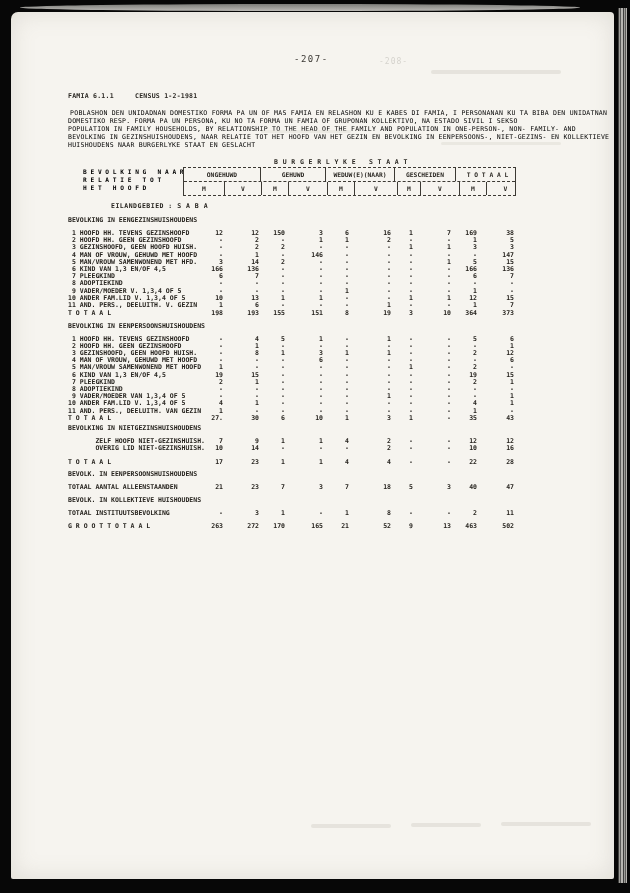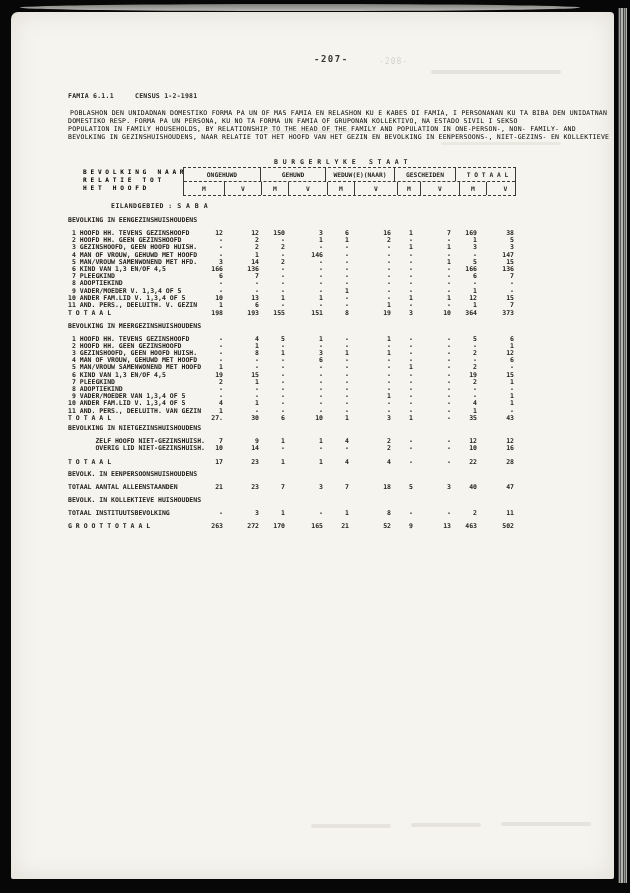--- a/index.html
+++ b/index.html
@@ -19,21 +19,21 @@
     background:linear-gradient(#9a9a96,#e8e6e1);
     border-radius:50%;
     opacity:.8;
   }
   .page-stack{
     position:absolute;right:3px;top:8px;bottom:10px;width:9px;
     background:repeating-linear-gradient(90deg,#4a4a48 0 1px,#b9b7b2 1px 2px,#6a6a67 2px 3px,#d6d4cf 3px 5px);
     opacity:.85;
   }
   .txt{position:absolute;color:#2b2823;white-space:pre;}
-  .pageno{font-size:9px;letter-spacing:1.5px;font-weight:bold;color:#3a3733;margin-left:20px;}
+  .pageno{font-size:9px;letter-spacing:1.5px;font-weight:normal;color:#3a3733;}
   .ghost{font-size:8px;letter-spacing:1px;color:#8a877f;opacity:.3;text-align:center;}
   .small{font-size:6.5px;letter-spacing:.25px;}
   .intro-line{height:8px;line-height:8px;}
   .bold{font-weight:bold;}
   #intro{position:absolute;left:57px;top:97px;}
   .title{font-size:6.5px;font-weight:bold;letter-spacing:.4px;}
   #stub{position:absolute;left:72px;top:156px;font-size:6.2px;font-weight:bold;}
   #stub .stub-line{height:8px;line-height:8px;white-space:pre;}
   
   #hbox{
@@ -66,20 +66,21 @@
   <span class="txt ghost" style="left:368px;top:45px;">-208-</span>
 
   <span class="txt small bold" style="left:57px;top:80px;">FAMIA 6.1.1</span>
   <span class="txt small bold" style="left:124px;top:80px;">CENSUS 1-2-1981</span>
 
   <div id="intro">
       <div class="small intro-line" style="white-space: pre; text-align: center;">POBLASHON DEN UNIDADNAN DOMESTIKO FORMA PA UN OF MAS FAMIA EN RELASHON KU E KABES DI FAMIA, I PERSONANAN KU TA BIBA DEN UNIDATNAN</div>
       <div class="small intro-line" style="white-space: pre;">DOMESTIKO RESP. FORMA PA UN PERSONA, KU NO TA FORMA UN FAMIA OF GRUPONAN KOLLEKTIVO, NA ESTADO SIVIL I SEKSO</div>
       <div class="small intro-line" style="white-space: pre;">POPULATION IN FAMILY HOUSEHOLDS, BY RELATIONSHIP TO THE HEAD OF THE FAMILY AND POPULATION IN ONE-PERSON-, NON- FAMILY- AND</div>
       <div class="small intro-line" style="white-space: pre;">BEVOLKING IN GEZINSHUISHOUDENS, NAAR RELATIE TOT HET HOOFD VAN HET GEZIN EN BEVOLKING IN EENPERSOONS-, NIET-GEZINS- EN KOLLEKTIEVE</div>
+      <div class="small intro-line" style="white-space: pre;">HUISHOUDENS NAAR BURGERLYKE STAAT EN GESLACHT</div>
     </div>
 
   <span class="txt title" style="left:263px;top:146px;">B U R G E R L Y K E   S T A A T</span>
 
   <div id="stub">
       <div class="stub-line">B E V O L K I N G   N A A R</div>
       <div class="stub-line">R E L A T I E   T O T</div>
       <div class="stub-line">H E T   H O O F D</div>
     </div>
 
@@ -114,21 +115,21 @@
       <div class="trow" style="top: 231.4px;"><span class="rlabel"> 3 GEZINSHOOFD, GEEN HOOFD HUISH.</span><span class="cell" style="width: 40px; flex: 0 0 40px;">-</span><span class="cell" style="width: 36px; flex: 0 0 36px;">2</span><span class="cell" style="width: 26px; flex: 0 0 26px;">2</span><span class="cell" style="width: 38px; flex: 0 0 38px;">-</span><span class="cell" style="width: 26px; flex: 0 0 26px;">-</span><span class="cell" style="width: 42px; flex: 0 0 42px;">-</span><span class="cell" style="width: 22px; flex: 0 0 22px;">1</span><span class="cell" style="width: 38px; flex: 0 0 38px;">1</span><span class="cell" style="width: 26px; flex: 0 0 26px;">3</span><span class="cell" style="width: 37px; flex: 0 0 37px;">3</span></div>
       <div class="trow" style="top: 238.6px;"><span class="rlabel"> 4 MAN OF VROUW, GEHUWD MET HOOFD</span><span class="cell" style="width: 40px; flex: 0 0 40px;">-</span><span class="cell" style="width: 36px; flex: 0 0 36px;">1</span><span class="cell" style="width: 26px; flex: 0 0 26px;">-</span><span class="cell" style="width: 38px; flex: 0 0 38px;">146</span><span class="cell" style="width: 26px; flex: 0 0 26px;">-</span><span class="cell" style="width: 42px; flex: 0 0 42px;">-</span><span class="cell" style="width: 22px; flex: 0 0 22px;">-</span><span class="cell" style="width: 38px; flex: 0 0 38px;">-</span><span class="cell" style="width: 26px; flex: 0 0 26px;">-</span><span class="cell" style="width: 37px; flex: 0 0 37px;">147</span></div>
       <div class="trow" style="top: 245.8px;"><span class="rlabel"> 5 MAN/VROUW SAMENWONEND MET HFD.</span><span class="cell" style="width: 40px; flex: 0 0 40px;">3</span><span class="cell" style="width: 36px; flex: 0 0 36px;">14</span><span class="cell" style="width: 26px; flex: 0 0 26px;">2</span><span class="cell" style="width: 38px; flex: 0 0 38px;">-</span><span class="cell" style="width: 26px; flex: 0 0 26px;">-</span><span class="cell" style="width: 42px; flex: 0 0 42px;">-</span><span class="cell" style="width: 22px; flex: 0 0 22px;">-</span><span class="cell" style="width: 38px; flex: 0 0 38px;">1</span><span class="cell" style="width: 26px; flex: 0 0 26px;">5</span><span class="cell" style="width: 37px; flex: 0 0 37px;">15</span></div>
       <div class="trow" style="top: 253px;"><span class="rlabel"> 6 KIND VAN 1,3 EN/OF 4,5</span><span class="cell" style="width: 40px; flex: 0 0 40px;">166</span><span class="cell" style="width: 36px; flex: 0 0 36px;">136</span><span class="cell" style="width: 26px; flex: 0 0 26px;">-</span><span class="cell" style="width: 38px; flex: 0 0 38px;">-</span><span class="cell" style="width: 26px; flex: 0 0 26px;">-</span><span class="cell" style="width: 42px; flex: 0 0 42px;">-</span><span class="cell" style="width: 22px; flex: 0 0 22px;">-</span><span class="cell" style="width: 38px; flex: 0 0 38px;">-</span><span class="cell" style="width: 26px; flex: 0 0 26px;">166</span><span class="cell" style="width: 37px; flex: 0 0 37px;">136</span></div>
       <div class="trow" style="top: 260.2px;"><span class="rlabel"> 7 PLEEGKIND</span><span class="cell" style="width: 40px; flex: 0 0 40px;">6</span><span class="cell" style="width: 36px; flex: 0 0 36px;">7</span><span class="cell" style="width: 26px; flex: 0 0 26px;">-</span><span class="cell" style="width: 38px; flex: 0 0 38px;">-</span><span class="cell" style="width: 26px; flex: 0 0 26px;">-</span><span class="cell" style="width: 42px; flex: 0 0 42px;">-</span><span class="cell" style="width: 22px; flex: 0 0 22px;">-</span><span class="cell" style="width: 38px; flex: 0 0 38px;">-</span><span class="cell" style="width: 26px; flex: 0 0 26px;">6</span><span class="cell" style="width: 37px; flex: 0 0 37px;">7</span></div>
       <div class="trow" style="top: 267.4px;"><span class="rlabel"> 8 ADOPTIEKIND</span><span class="cell" style="width: 40px; flex: 0 0 40px;">-</span><span class="cell" style="width: 36px; flex: 0 0 36px;">-</span><span class="cell" style="width: 26px; flex: 0 0 26px;">-</span><span class="cell" style="width: 38px; flex: 0 0 38px;">-</span><span class="cell" style="width: 26px; flex: 0 0 26px;">-</span><span class="cell" style="width: 42px; flex: 0 0 42px;">-</span><span class="cell" style="width: 22px; flex: 0 0 22px;">-</span><span class="cell" style="width: 38px; flex: 0 0 38px;">-</span><span class="cell" style="width: 26px; flex: 0 0 26px;">-</span><span class="cell" style="width: 37px; flex: 0 0 37px;">-</span></div>
       <div class="trow" style="top: 274.6px;"><span class="rlabel"> 9 VADER/MOEDER V. 1,3,4 OF 5</span><span class="cell" style="width: 40px; flex: 0 0 40px;">-</span><span class="cell" style="width: 36px; flex: 0 0 36px;">-</span><span class="cell" style="width: 26px; flex: 0 0 26px;">-</span><span class="cell" style="width: 38px; flex: 0 0 38px;">-</span><span class="cell" style="width: 26px; flex: 0 0 26px;">1</span><span class="cell" style="width: 42px; flex: 0 0 42px;">-</span><span class="cell" style="width: 22px; flex: 0 0 22px;">-</span><span class="cell" style="width: 38px; flex: 0 0 38px;">-</span><span class="cell" style="width: 26px; flex: 0 0 26px;">1</span><span class="cell" style="width: 37px; flex: 0 0 37px;">-</span></div>
       <div class="trow" style="top: 281.8px;"><span class="rlabel">10 ANDER FAM.LID V. 1,3,4 OF 5</span><span class="cell" style="width: 40px; flex: 0 0 40px;">10</span><span class="cell" style="width: 36px; flex: 0 0 36px;">13</span><span class="cell" style="width: 26px; flex: 0 0 26px;">1</span><span class="cell" style="width: 38px; flex: 0 0 38px;">1</span><span class="cell" style="width: 26px; flex: 0 0 26px;">-</span><span class="cell" style="width: 42px; flex: 0 0 42px;">-</span><span class="cell" style="width: 22px; flex: 0 0 22px;">1</span><span class="cell" style="width: 38px; flex: 0 0 38px;">1</span><span class="cell" style="width: 26px; flex: 0 0 26px;">12</span><span class="cell" style="width: 37px; flex: 0 0 37px;">15</span></div>
       <div class="trow" style="top: 289px;"><span class="rlabel">11 AND. PERS., DEELUITH. V. GEZIN</span><span class="cell" style="width: 40px; flex: 0 0 40px;">1</span><span class="cell" style="width: 36px; flex: 0 0 36px;">6</span><span class="cell" style="width: 26px; flex: 0 0 26px;">-</span><span class="cell" style="width: 38px; flex: 0 0 38px;">-</span><span class="cell" style="width: 26px; flex: 0 0 26px;">-</span><span class="cell" style="width: 42px; flex: 0 0 42px;">1</span><span class="cell" style="width: 22px; flex: 0 0 22px;">-</span><span class="cell" style="width: 38px; flex: 0 0 38px;">-</span><span class="cell" style="width: 26px; flex: 0 0 26px;">1</span><span class="cell" style="width: 37px; flex: 0 0 37px;">7</span></div>
       <div class="trow" style="top: 297px;"><span class="rlabel">T O T A A L</span><span class="cell" style="width: 40px; flex: 0 0 40px;">198</span><span class="cell" style="width: 36px; flex: 0 0 36px;">193</span><span class="cell" style="width: 26px; flex: 0 0 26px;">155</span><span class="cell" style="width: 38px; flex: 0 0 38px;">151</span><span class="cell" style="width: 26px; flex: 0 0 26px;">8</span><span class="cell" style="width: 42px; flex: 0 0 42px;">19</span><span class="cell" style="width: 22px; flex: 0 0 22px;">3</span><span class="cell" style="width: 38px; flex: 0 0 38px;">10</span><span class="cell" style="width: 26px; flex: 0 0 26px;">364</span><span class="cell" style="width: 37px; flex: 0 0 37px;">373</span></div>
-      <div class="heading" style="top: 310px;">BEVOLKING IN MEERGEZINSHUISHOUDENS</div>
+      <div class="heading" style="top: 310px;">BEVOLKING IN EENPERSOONSHUISHOUDENS</div>
       <div class="trow" style="top: 322.5px;"><span class="rlabel"> 1 HOOFD HH. TEVENS GEZINSHOOFD</span><span class="cell" style="width: 40px; flex: 0 0 40px;">-</span><span class="cell" style="width: 36px; flex: 0 0 36px;">4</span><span class="cell" style="width: 26px; flex: 0 0 26px;">5</span><span class="cell" style="width: 38px; flex: 0 0 38px;">1</span><span class="cell" style="width: 26px; flex: 0 0 26px;">-</span><span class="cell" style="width: 42px; flex: 0 0 42px;">1</span><span class="cell" style="width: 22px; flex: 0 0 22px;">-</span><span class="cell" style="width: 38px; flex: 0 0 38px;">-</span><span class="cell" style="width: 26px; flex: 0 0 26px;">5</span><span class="cell" style="width: 37px; flex: 0 0 37px;">6</span></div>
       <div class="trow" style="top: 329.7px;"><span class="rlabel"> 2 HOOFD HH. GEEN GEZINSHOOFD</span><span class="cell" style="width: 40px; flex: 0 0 40px;">-</span><span class="cell" style="width: 36px; flex: 0 0 36px;">1</span><span class="cell" style="width: 26px; flex: 0 0 26px;">-</span><span class="cell" style="width: 38px; flex: 0 0 38px;">-</span><span class="cell" style="width: 26px; flex: 0 0 26px;">-</span><span class="cell" style="width: 42px; flex: 0 0 42px;">-</span><span class="cell" style="width: 22px; flex: 0 0 22px;">-</span><span class="cell" style="width: 38px; flex: 0 0 38px;">-</span><span class="cell" style="width: 26px; flex: 0 0 26px;">-</span><span class="cell" style="width: 37px; flex: 0 0 37px;">1</span></div>
       <div class="trow" style="top: 336.9px;"><span class="rlabel"> 3 GEZINSHOOFD, GEEN HOOFD HUISH.</span><span class="cell" style="width: 40px; flex: 0 0 40px;">-</span><span class="cell" style="width: 36px; flex: 0 0 36px;">8</span><span class="cell" style="width: 26px; flex: 0 0 26px;">1</span><span class="cell" style="width: 38px; flex: 0 0 38px;">3</span><span class="cell" style="width: 26px; flex: 0 0 26px;">1</span><span class="cell" style="width: 42px; flex: 0 0 42px;">1</span><span class="cell" style="width: 22px; flex: 0 0 22px;">-</span><span class="cell" style="width: 38px; flex: 0 0 38px;">-</span><span class="cell" style="width: 26px; flex: 0 0 26px;">2</span><span class="cell" style="width: 37px; flex: 0 0 37px;">12</span></div>
       <div class="trow" style="top: 344.1px;"><span class="rlabel"> 4 MAN OF VROUW, GEHUWD MET HOOFD</span><span class="cell" style="width: 40px; flex: 0 0 40px;">-</span><span class="cell" style="width: 36px; flex: 0 0 36px;">-</span><span class="cell" style="width: 26px; flex: 0 0 26px;">-</span><span class="cell" style="width: 38px; flex: 0 0 38px;">6</span><span class="cell" style="width: 26px; flex: 0 0 26px;">-</span><span class="cell" style="width: 42px; flex: 0 0 42px;">-</span><span class="cell" style="width: 22px; flex: 0 0 22px;">-</span><span class="cell" style="width: 38px; flex: 0 0 38px;">-</span><span class="cell" style="width: 26px; flex: 0 0 26px;">-</span><span class="cell" style="width: 37px; flex: 0 0 37px;">6</span></div>
       <div class="trow" style="top: 351.3px;"><span class="rlabel"> 5 MAN/VROUW SAMENWONEND MET HOOFD</span><span class="cell" style="width: 40px; flex: 0 0 40px;">1</span><span class="cell" style="width: 36px; flex: 0 0 36px;">-</span><span class="cell" style="width: 26px; flex: 0 0 26px;">-</span><span class="cell" style="width: 38px; flex: 0 0 38px;">-</span><span class="cell" style="width: 26px; flex: 0 0 26px;">-</span><span class="cell" style="width: 42px; flex: 0 0 42px;">-</span><span class="cell" style="width: 22px; flex: 0 0 22px;">1</span><span class="cell" style="width: 38px; flex: 0 0 38px;">-</span><span class="cell" style="width: 26px; flex: 0 0 26px;">2</span><span class="cell" style="width: 37px; flex: 0 0 37px;">-</span></div>
       <div class="trow" style="top: 358.5px;"><span class="rlabel"> 6 KIND VAN 1,3 EN/OF 4,5</span><span class="cell" style="width: 40px; flex: 0 0 40px;">19</span><span class="cell" style="width: 36px; flex: 0 0 36px;">15</span><span class="cell" style="width: 26px; flex: 0 0 26px;">-</span><span class="cell" style="width: 38px; flex: 0 0 38px;">-</span><span class="cell" style="width: 26px; flex: 0 0 26px;">-</span><span class="cell" style="width: 42px; flex: 0 0 42px;">-</span><span class="cell" style="width: 22px; flex: 0 0 22px;">-</span><span class="cell" style="width: 38px; flex: 0 0 38px;">-</span><span class="cell" style="width: 26px; flex: 0 0 26px;">19</span><span class="cell" style="width: 37px; flex: 0 0 37px;">15</span></div>
       <div class="trow" style="top: 365.7px;"><span class="rlabel"> 7 PLEEGKIND</span><span class="cell" style="width: 40px; flex: 0 0 40px;">2</span><span class="cell" style="width: 36px; flex: 0 0 36px;">1</span><span class="cell" style="width: 26px; flex: 0 0 26px;">-</span><span class="cell" style="width: 38px; flex: 0 0 38px;">-</span><span class="cell" style="width: 26px; flex: 0 0 26px;">-</span><span class="cell" style="width: 42px; flex: 0 0 42px;">-</span><span class="cell" style="width: 22px; flex: 0 0 22px;">-</span><span class="cell" style="width: 38px; flex: 0 0 38px;">-</span><span class="cell" style="width: 26px; flex: 0 0 26px;">2</span><span class="cell" style="width: 37px; flex: 0 0 37px;">1</span></div>
       <div class="trow" style="top: 372.9px;"><span class="rlabel"> 8 ADOPTIEKIND</span><span class="cell" style="width: 40px; flex: 0 0 40px;">-</span><span class="cell" style="width: 36px; flex: 0 0 36px;">-</span><span class="cell" style="width: 26px; flex: 0 0 26px;">-</span><span class="cell" style="width: 38px; flex: 0 0 38px;">-</span><span class="cell" style="width: 26px; flex: 0 0 26px;">-</span><span class="cell" style="width: 42px; flex: 0 0 42px;">-</span><span class="cell" style="width: 22px; flex: 0 0 22px;">-</span><span class="cell" style="width: 38px; flex: 0 0 38px;">-</span><span class="cell" style="width: 26px; flex: 0 0 26px;">-</span><span class="cell" style="width: 37px; flex: 0 0 37px;">-</span></div>
       <div class="trow" style="top: 380.1px;"><span class="rlabel"> 9 VADER/MOEDER VAN 1,3,4 OF 5</span><span class="cell" style="width: 40px; flex: 0 0 40px;">-</span><span class="cell" style="width: 36px; flex: 0 0 36px;">-</span><span class="cell" style="width: 26px; flex: 0 0 26px;">-</span><span class="cell" style="width: 38px; flex: 0 0 38px;">-</span><span class="cell" style="width: 26px; flex: 0 0 26px;">-</span><span class="cell" style="width: 42px; flex: 0 0 42px;">1</span><span class="cell" style="width: 22px; flex: 0 0 22px;">-</span><span class="cell" style="width: 38px; flex: 0 0 38px;">-</span><span class="cell" style="width: 26px; flex: 0 0 26px;">-</span><span class="cell" style="width: 37px; flex: 0 0 37px;">1</span></div>
       <div class="trow" style="top: 387.3px;"><span class="rlabel">10 ANDER FAM.LID V. 1,3,4 OF 5</span><span class="cell" style="width: 40px; flex: 0 0 40px;">4</span><span class="cell" style="width: 36px; flex: 0 0 36px;">1</span><span class="cell" style="width: 26px; flex: 0 0 26px;">-</span><span class="cell" style="width: 38px; flex: 0 0 38px;">-</span><span class="cell" style="width: 26px; flex: 0 0 26px;">-</span><span class="cell" style="width: 42px; flex: 0 0 42px;">-</span><span class="cell" style="width: 22px; flex: 0 0 22px;">-</span><span class="cell" style="width: 38px; flex: 0 0 38px;">-</span><span class="cell" style="width: 26px; flex: 0 0 26px;">4</span><span class="cell" style="width: 37px; flex: 0 0 37px;">1</span></div>

